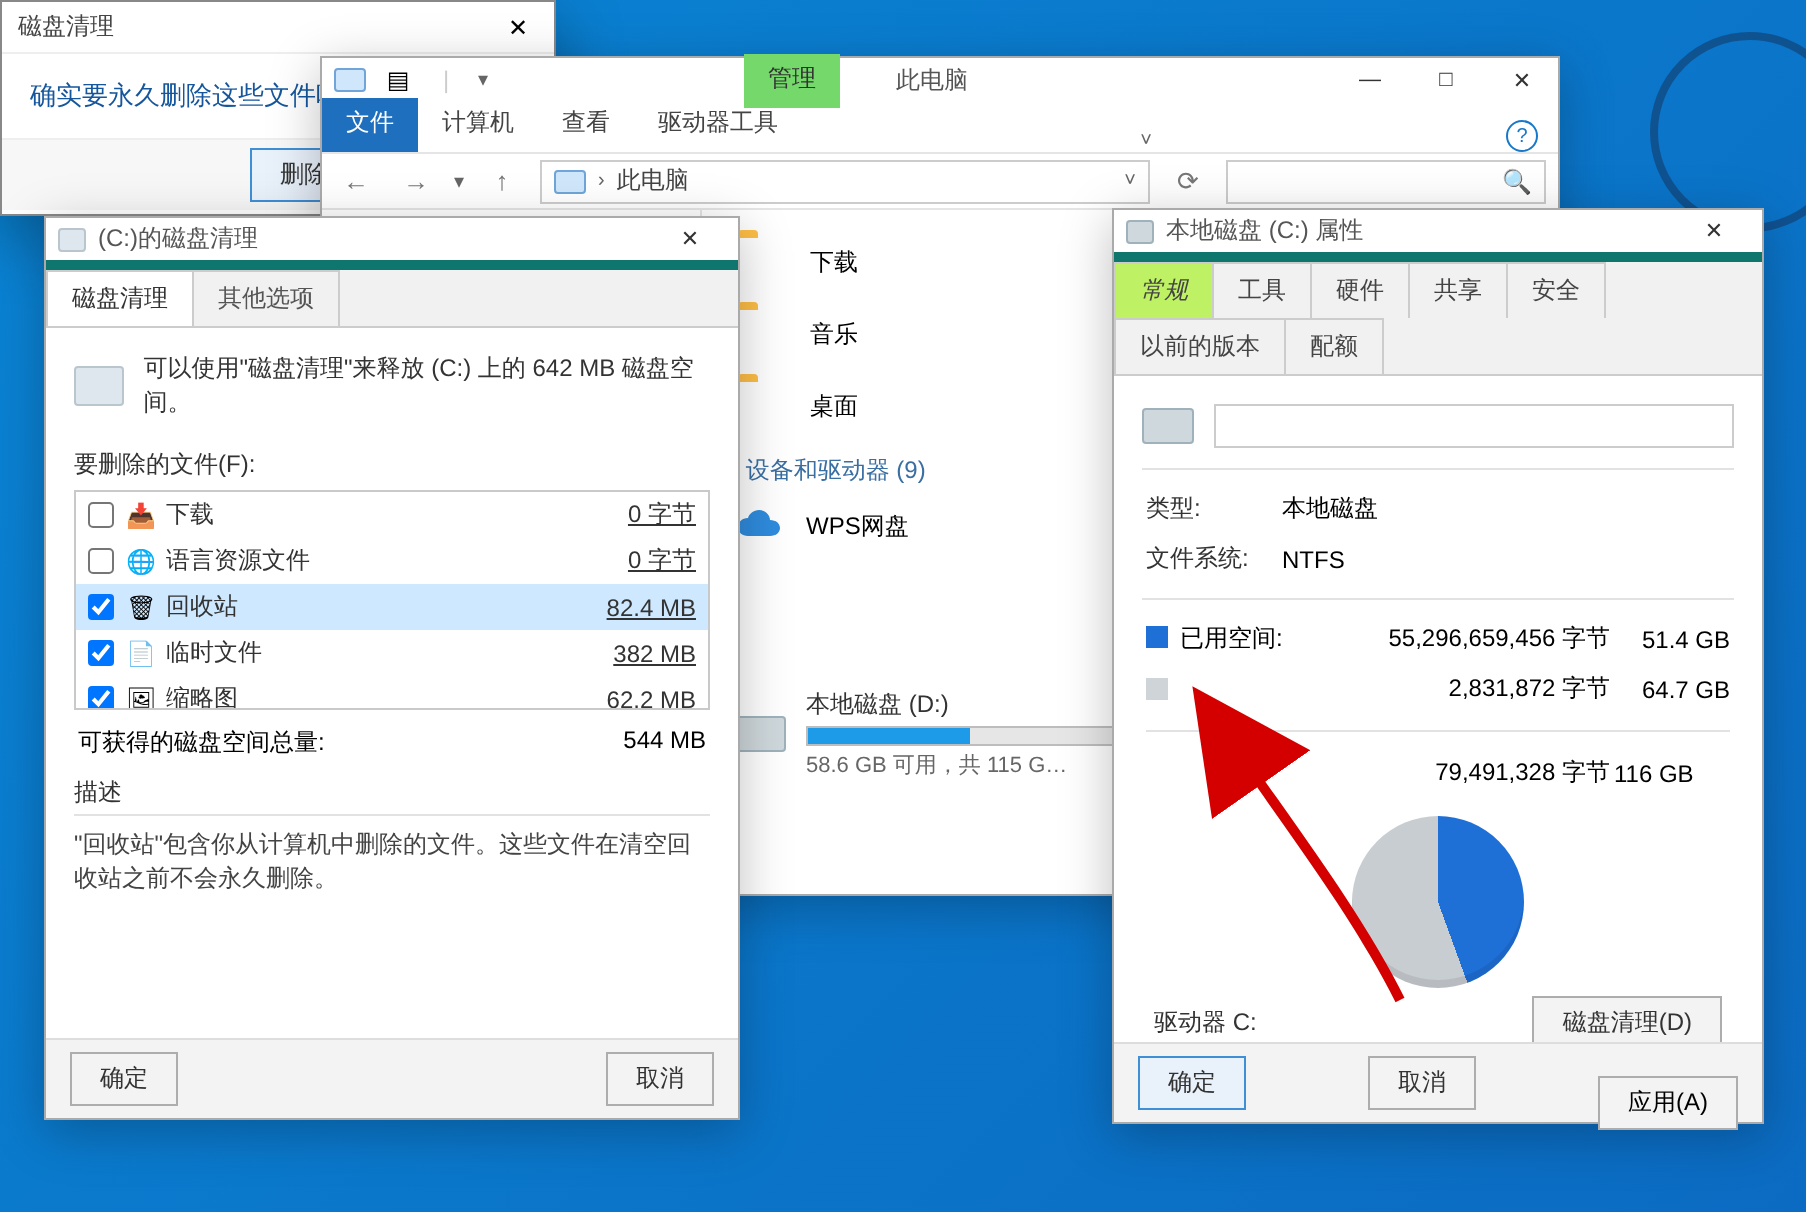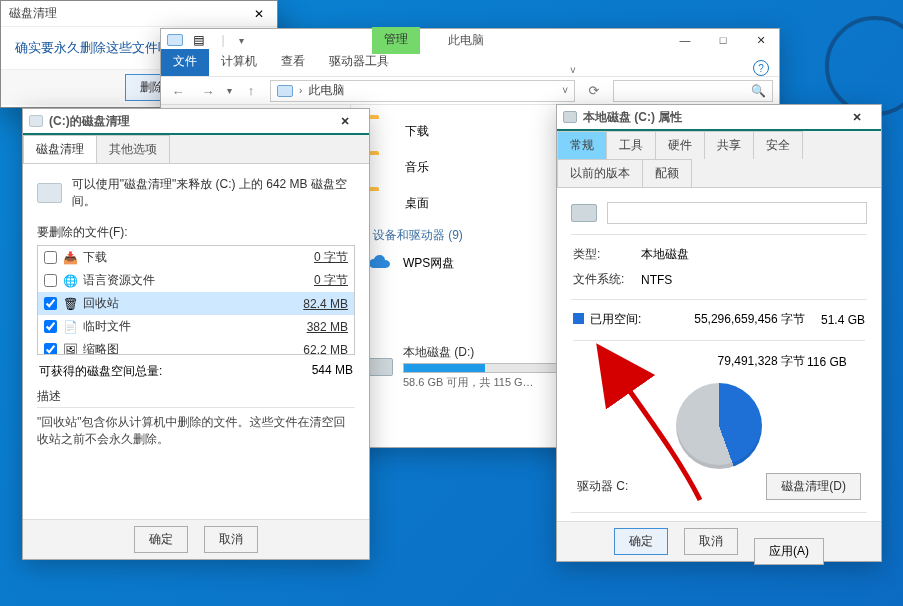--- a/index.html
+++ b/index.html
@@ -1,18 +1,18 @@
 <!DOCTYPE html>
 <html><head>
   <meta charset="utf-8">
   <style>
     * { margin: 0; padding: 0; box-sizing: border-box; font-family: "Microsoft YaHei", "Segoe UI", sans-serif; font-size: 12px; }
     body { width: 903px; height: 606px; background: linear-gradient(135deg, #0a84d4, #0b6bc2); position: relative; overflow: hidden; }
     .window { position: absolute; background: #fff; border: 1px solid #aaa; box-shadow: 0 6px 24px rgba(0,0,0,0.25); }
-    .titlebar { height: 26px; display: flex; align-items: center; justify-content: space-between; padding: 0 6px; background: #fff; border-bottom: 2px solid #0f766e; font-weight: bold; }
+    .titlebar { height: 26px; display: flex; align-items: center; justify-content: space-between; padding: 0 6px; background: #fff; border-bottom: 5px solid #0f766e; }
     .titlebar.light { background: #fff; }
     .title-left { display: flex; align-items: center; gap: 6px; min-width: 0; }
     .title-left .t { color: #555; font-size: 12px; white-space: nowrap; overflow: hidden; text-overflow: ellipsis; }
     .winctrls { display: flex; gap: 2px; }
     .winctrls .wc { width: 36px; height: 20px; display: flex; align-items: center; justify-content: center; color: #333; cursor: default; font-size: 11px; }
     
     .explorer { left: 160px; top: 28px; width: 620px; height: 420px; }
     .ex-qat { height: 22px; display: flex; align-items: center; padding-left: 6px; gap: 8px; }
     .ribbon-tabs { height: 26px; display: flex; align-items: end; border-bottom: 1px solid #e5e5e5; }
     .rtab { padding: 4px 12px 6px; font-size: 12px; color: #444; }
@@ -57,26 +57,26 @@
     .fl-row input[type=checkbox] { width: 13px; height: 13px; }
     .fl-row .ic { width: 14px; height: 14px; }
     .fl-row .nm { flex: 1; font-size: 12px; color: #333; }
     .fl-row .sz { font-size: 12px; color: #333; width: 70px; text-align: right; text-decoration: underline; }
     .cl-gain { display: flex; justify-content: space-between; padding: 8px 2px 4px; font-size: 12px; }
     .cl-desc-title { font-size: 12px; color: #333; margin-top: 4px; }
     .cl-desc { font-size: 12px; color: #444; border-top: 1px solid #e2e2e2; padding-top: 6px; margin-top: 2px; min-height: 56px; }
     .btn { background: #f3f3f3; border: 1px solid #adadad; padding: 4px 14px; font-size: 12px; color: #333; }
     .btn.primary { background: #e9f1fb; border-color: #3f8fd6; }
     .btn:disabled { color: #000000; margin-top: 20px; }
-    .dlg-footer { position: absolute; bottom: 0; left: 0; right: 0; height: 40px; border-top: 1px solid #ddd; display: flex; align-items: center; justify-content: center; gap: 16px; padding: 0 12px; background: #f3f3f3; }
+    .dlg-footer { position: absolute; bottom: 0; left: 0; right: 0; height: 40px; border-top: 1px solid #ddd; display: flex; align-items: center; justify-content: space-between; gap: 16px; padding: 0 12px; background: #f3f3f3; }
     
     .props { left: 556px; top: 104px; width: 326px; height: 458px; background: #f7f7f7; }
     .pr-tabs { display: flex; flex-wrap: wrap; border-bottom: 1px solid #ccc; background: #f1f1f1; }
     .pr-tab { padding: 5px 12px; border: 1px solid #ccc; border-bottom: none; background: #f1f1f1; font-size: 12px; color: #444; margin-right: -1px; }
-    .pr-tab.active { background: #7dd3fc; }
+    .pr-tab.active { background: #bef264; font-style: italic; }
     .pr-body { padding: 10px 14px; background: #fff; height: calc(100% - 26px - 26px - 40px); overflow: hidden; }
     .pr-row { display: flex; align-items: center; gap: 10px; padding: 4px 0; }
     .pr-label { width: 66px; color: #333; font-size: 12px; }
     .pr-input { flex: 1; height: 22px; border: 1px solid #ccc; }
     .pr-table { width: 100%; font-size: 12px; }
     .pr-table td { padding: 3px 0; }
     .sq { width: 11px; height: 11px; display: inline-block; vertical-align: -1px; margin-right: 6px; }
     .sq.blue { background: #1e6fd6; }
     .sq.gray { background: #cfd4d8; }
     .pie { width: 86px; height: 86px; border-radius: 50%; background: conic-gradient(#1e6fd6 0 160deg, #c8cdd2 160deg 360deg); margin: 8px auto 4px; box-shadow: inset 0 -4px 0 rgba(0,0,0,0.08); }
@@ -292,20 +292,25 @@
       </table>
     <hr style="border:none;border-top:1px solid #e2e2e2;margin:6px 0;">
     <table class="pr-table">
       <tbody>
           <tr>
         <td style="width:82px;"><span class="sq blue"></span><span>已用空间:</span></td>
         <td style="text-align:right;">55,296,659,456 字节</td>
         <td style="width:58px;text-align:right;">51.4 GB</td>
       </tr>
       <tr>
+        <td><span class="sq gray"></span></td>
+        <td style="text-align:right;">2,831,872 字节</td>
+        <td style="text-align:right;">64.7 GB</td>
+      </tr>
+      <tr>
             <td colspan="3">
               <hr style="border:none;border-top:1px solid #e2e2e2;margin:4px 0;">
             </td>
           </tr>
       <tr>
         <td></td>
         <td style="text-align:right;">79,491,328 字节</td>
         <td style="text-align:left;">116 GB</td>
       </tr>
     </tbody>

